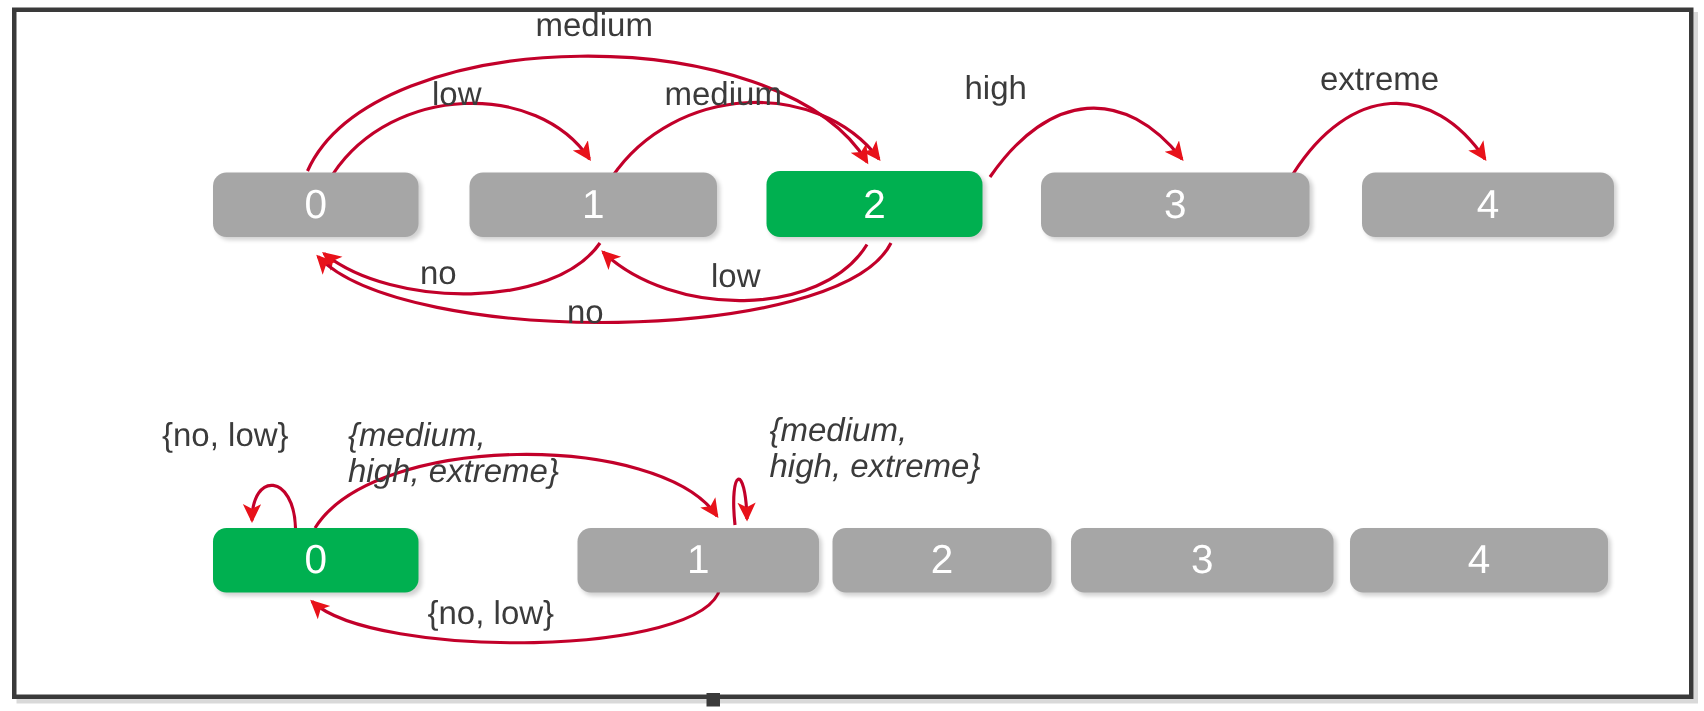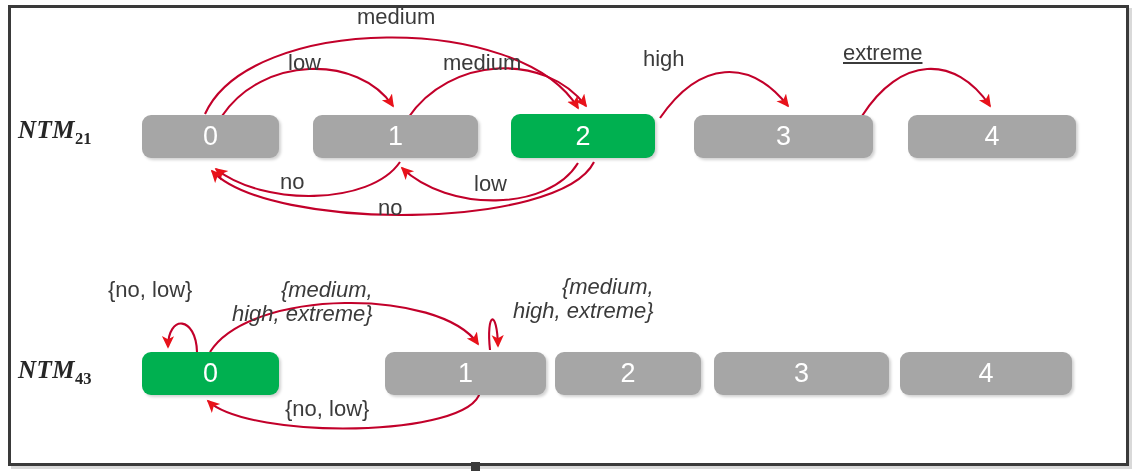--- a/index.html
+++ b/index.html
@@ -75,21 +75,21 @@
   }
   .node.gray { background: #a6a6a6; }
   .node.green { background: #00b050; }
   .edge-label {
     position: absolute;
     font-family: "Liberation Sans", sans-serif;
     font-size: 22px;
     color: #3b3b3b;
     white-space: nowrap;
     line-height: 1.08;
-    text-align: right;
+    text-align: left;
     user-select: none;
   }
   .edge-label.two-line { white-space: pre; font-style: italic; }
   .bottom-marker {
     position: absolute;
     width: 9px;
     height: 9px;
     background: #3a3a3a;
   }
 </style>
@@ -121,23 +121,20 @@
       <path d="M 197,352 C 196,316 168,314 168,347"></path>
 
       <path d="M 210,352 C 250,288 440,288 478,344"></path>
 
       <path d="M 490,350 C 486,312 497,308 498,346"></path>
 
       <path d="M 480,392 C 470,438 250,440 208,401"></path>
     </g>
   </svg>
 
-  <div class="row-label" style="left:18px; top:116px;">
-    <span>NTM</span><sub>21</sub>
-  </div>
 
   <div class="node gray" style="left:142px; top:115px; width:137px; height:43px;">
     <span>0</span>
   </div>
   <div class="node gray" style="left:313px; top:115px; width:165px; height:43px;">
     <span>1</span>
   </div>
   <div class="node green" style="left:511px; top:114px; width:144px; height:44px;">
     <span>2</span>
   </div>
@@ -145,28 +142,25 @@
     <span>3</span>
   </div>
   <div class="node gray" style="left:908px; top:115px; width:168px; height:43px;">
     <span>4</span>
   </div>
 
   <div class="edge-label" style="left:357px; top:5px;">medium</div>
   <div class="edge-label" style="left:288px; top:51px;">low</div>
   <div class="edge-label" style="left:443px; top:51px;">medium</div>
   <div class="edge-label" style="left:643px; top:47px;">high</div>
-  <div class="edge-label" style="left:843px; top:41px;text-decoration:underline;">extreme</div>
+  <div class="edge-label" style="left:880px; top:41px;">extreme</div>
   <div class="edge-label" style="left:280px; top:170px;">no</div>
   <div class="edge-label" style="left:378px; top:196px;">no</div>
   <div class="edge-label" style="left:474px; top:172px;">low</div>
 
-  <div class="row-label" style="left:18px; top:356px;">
-    <span>NTM</span><sub>43</sub>
-  </div>
 
   <div class="node green" style="left:142px; top:352px; width:137px; height:43px;">
     <span>0</span>
   </div>
   <div class="node gray" style="left:385px; top:352px; width:161px; height:43px;">
     <span>1</span>
   </div>
   <div class="node gray" style="left:555px; top:352px; width:146px; height:43px;">
     <span>2</span>
   </div>

